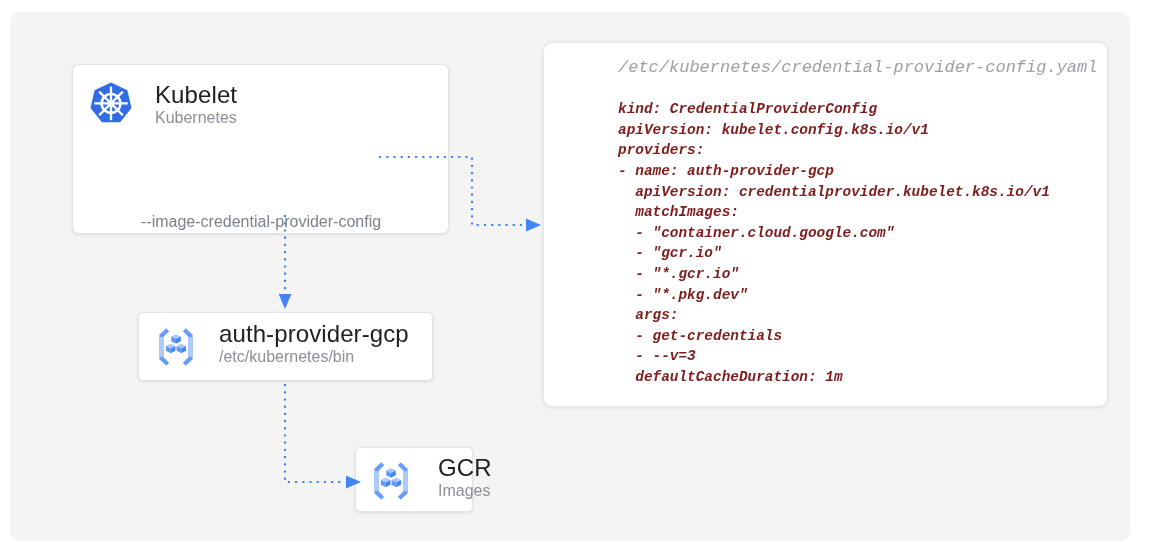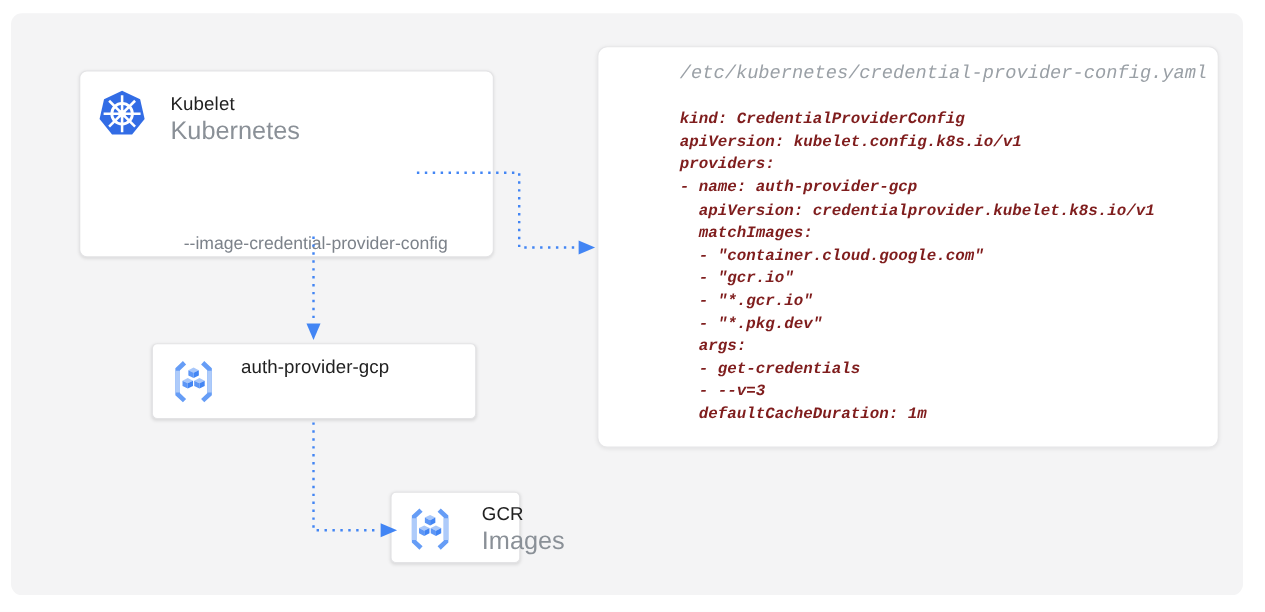--- a/index.html
+++ b/index.html
@@ -38,33 +38,33 @@
     box-shadow: 0 1px 4px rgba(0,0,0,0.08);
     box-sizing: border-box;
     padding: 15px 10px 10px 74px;
     overflow: hidden;
   }
   .icon-box { position: absolute; }
   .k8s-icon { left: 14px; top: 14px; width: 48px; height: 48px; }
   .auth-card .gcr-icon { left: 15px; top: 12px; width: 44px; height: 44px; }
   .gcr-card .gcr-icon  { left: 13px; top: 11px; width: 44px; height: 44px; }
   .card-title {
-    font-size: 17px;
+    font-size: 24px;
     color: #212121;
     line-height: 24px;
     letter-spacing: 0.1px;
   }
   .card-subtitle {
-    font-size: 23px;
+    font-size: 16px;
     color: #8a9097;
     line-height: 22px;
   }
   .kubelet-text { position: absolute; left: 82px; top: 18px; }
   .kubelet-flags {
-    position: absolute; left: 94px; top: 143px;
+    position: absolute; left: 68px; top: 143px;
     font-size: 16px; color: #7c828a; line-height: 27px;
     white-space: nowrap;
   }
   .auth-text { position: absolute; left: 80px; top: 9px; }
   .auth-text .card-subtitle { font-size: 16px; }
   .gcr-text { position: absolute; left: 82px; top: 8px; }
   .code-filename {
     font-family: "Liberation Mono", monospace;
     font-style: italic;
     font-size: 17px;
@@ -132,20 +132,21 @@
         <polygon points="9.1,10.2 11.7,11.5 9.1,12.8 6.5,11.5" fill="#a8c7fa"></polygon>
         <polygon points="6.5,11.5 9.1,12.8 9.1,15.4 6.5,14.1" fill="#5e97f6"></polygon>
         <polygon points="11.7,11.5 9.1,12.8 9.1,15.4 11.7,14.1" fill="#4285f4"></polygon>
         <polygon points="14.9,10.2 17.5,11.5 14.9,12.8 12.3,11.5" fill="#a8c7fa"></polygon>
         <polygon points="12.3,11.5 14.9,12.8 14.9,15.4 12.3,14.1" fill="#5e97f6"></polygon>
         <polygon points="17.5,11.5 14.9,12.8 14.9,15.4 17.5,14.1" fill="#4285f4"></polygon>
       </g>
     </svg>
     <div class="auth-text">
       <div class="card-title">auth-provider-gcp</div>
+      <div class="card-subtitle">/etc/kubernetes/bin</div>
     </div>
   </div>
 
   <div class="card gcr-card">
     <svg class="icon-box gcr-icon" viewBox="0 0 24 24">
       <polyline points="7.5,2.6 4.1,5.8 4.1,18.2 7.5,21.4" fill="none" stroke="#669df6" stroke-width="2.3"></polyline>
       <line x1="4.1" y1="6.6" x2="4.1" y2="17.4" stroke="#aecbfa" stroke-width="2.3"></line>
       <polyline points="16.5,2.6 19.9,5.8 19.9,18.2 16.5,21.4" fill="none" stroke="#669df6" stroke-width="2.3"></polyline>
       <line x1="19.9" y1="6.6" x2="19.9" y2="17.4" stroke="#aecbfa" stroke-width="2.3"></line>
       <g>

